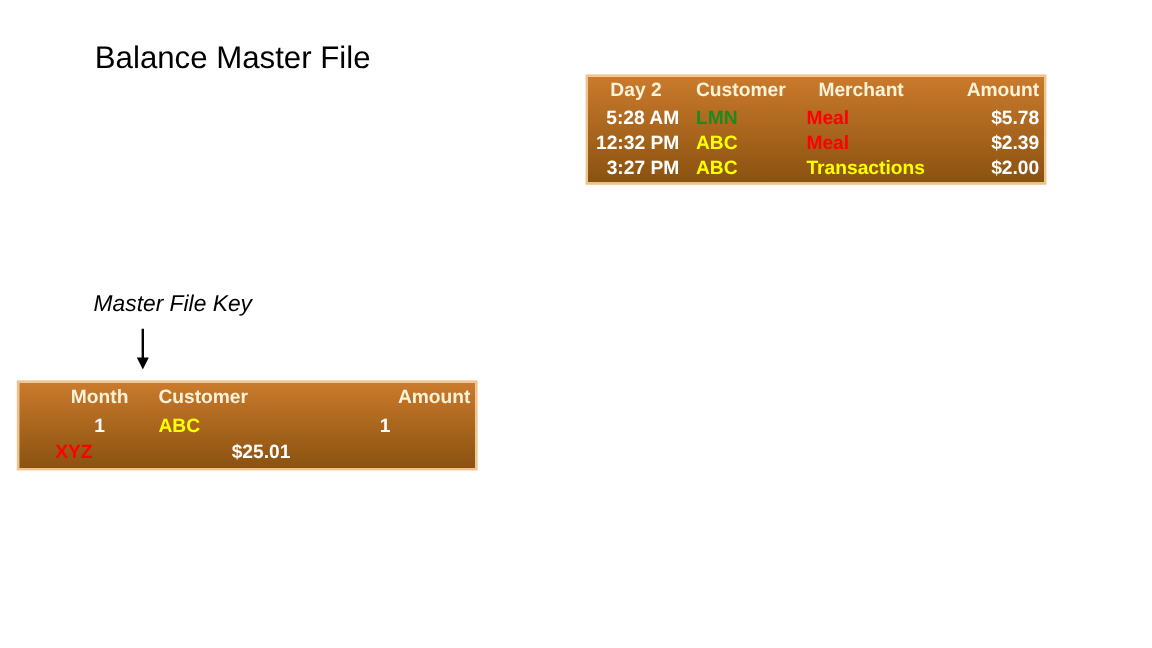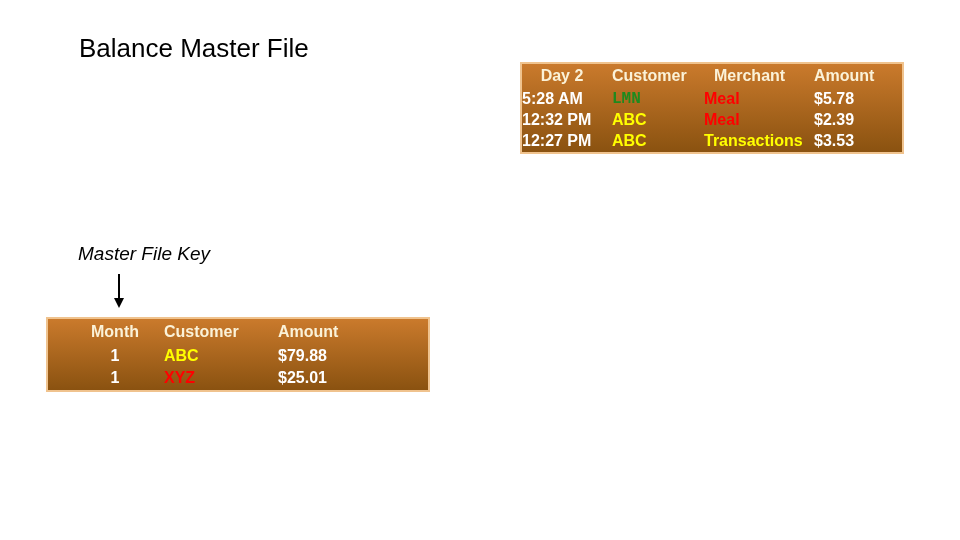--- a/index.html
+++ b/index.html
@@ -44,90 +44,88 @@
   .data-table {
     position: absolute;
     border: 2px solid #f0c38e;
     background: linear-gradient(to bottom, #ca7a2c, #8a5210);
     display: grid;
     font-weight: bold;
     font-size: 16px;
     color: #ffffff;
     align-items: center;
     line-height: 1;
-    margin-left: 32px;
   }
   .tx-table {
     left: 488px;
     top: 62px;
     width: 384px;
     height: 92px;
     grid-template-columns: 80px 92px 120px 1fr;
     grid-template-rows: 24px 21px 21px 21px;
   }
   .mf-table {
     left: 14px;
     top: 317px;
     width: 384px;
     height: 75px;
     grid-template-columns: 86px 120px 1fr;
     grid-template-rows: 26px 22px 22px;
     padding-left: 24px;
   }
   .hdr { color: #fbf2d8; }
-  .cell-right { padding-right: 4px; }
+  .cell-right { text-align: right; padding-right: 4px; }
   .cell-center { text-align: center; }
   .cell-left { text-align: left; padding-left: 10px; }
   .cell-left-sm { text-align: left; padding-left: 6px; }
   .hdr-indent { padding-left: 20px; }
 </style>
 </head>
 <body>
 
 <div class="slide">
 
   <div class="slide-title">Balance Master File</div>
 
 
   <div class="data-table tx-table">
     <div class="hdr cell-center">Day 2</div>
     <div class="hdr cell-left">Customer</div>
     <div class="hdr cell-left hdr-indent">Merchant</div>
     <div class="hdr cell-right">Amount</div>
 
     <div class="cell-right">5:28 AM</div>
-    <div class="cell-left" style="color: rgb(30, 138, 30); font-family: Liberation Mono, monospace;">LMN</div>
+    <div class="cell-left" style="color: rgb(30, 138, 30);">LMN</div>
     <div class="cell-left" style="color: rgb(255, 0, 0);">Meal</div>
     <div class="cell-right">$5.78</div>
 
     <div class="cell-right">12:32 PM</div>
     <div class="cell-left" style="color: rgb(255, 255, 0);">ABC</div>
     <div class="cell-left" style="color: rgb(255, 0, 0);">Meal</div>
     <div class="cell-right">$2.39</div>
 
-    <div class="cell-right">12:27 PM</div>
+    <div class="cell-right">3:27 PM</div>
     <div class="cell-left" style="color: rgb(255, 255, 0);">ABC</div>
     <div class="cell-left" style="color: rgb(255, 255, 0);">Transactions</div>
-    <div class="cell-right">$3.53</div>
+    <div class="cell-right">$2.00</div>
   </div>
 
   <div class="mfk-label">Master File Key</div>
 
   <svg class="down-arrow" width="18" height="36" viewBox="0 0 18 36">
     <line x1="9" y1="1" x2="9" y2="26" stroke="#000000" stroke-width="2"></line>
     <polygon points="4,25 14,25 9,35" fill="#000000"></polygon>
   </svg>
 
   <div class="data-table mf-table">
     <div class="hdr cell-center">Month</div>
     <div class="hdr cell-left-sm">Customer</div>
     <div class="hdr cell-right">Amount</div>
 
     <div class="cell-center">1</div>
     <div class="cell-left-sm" style="color: rgb(255, 255, 0);">ABC</div>
-    <div class="cell-right">$79.88</div>
 
     <div class="cell-center">1</div>
     <div class="cell-left-sm" style="color: rgb(255, 0, 0);">XYZ</div>
     <div class="cell-right">$25.01</div>
   </div>
 
 </div>
 
 </body></html>

